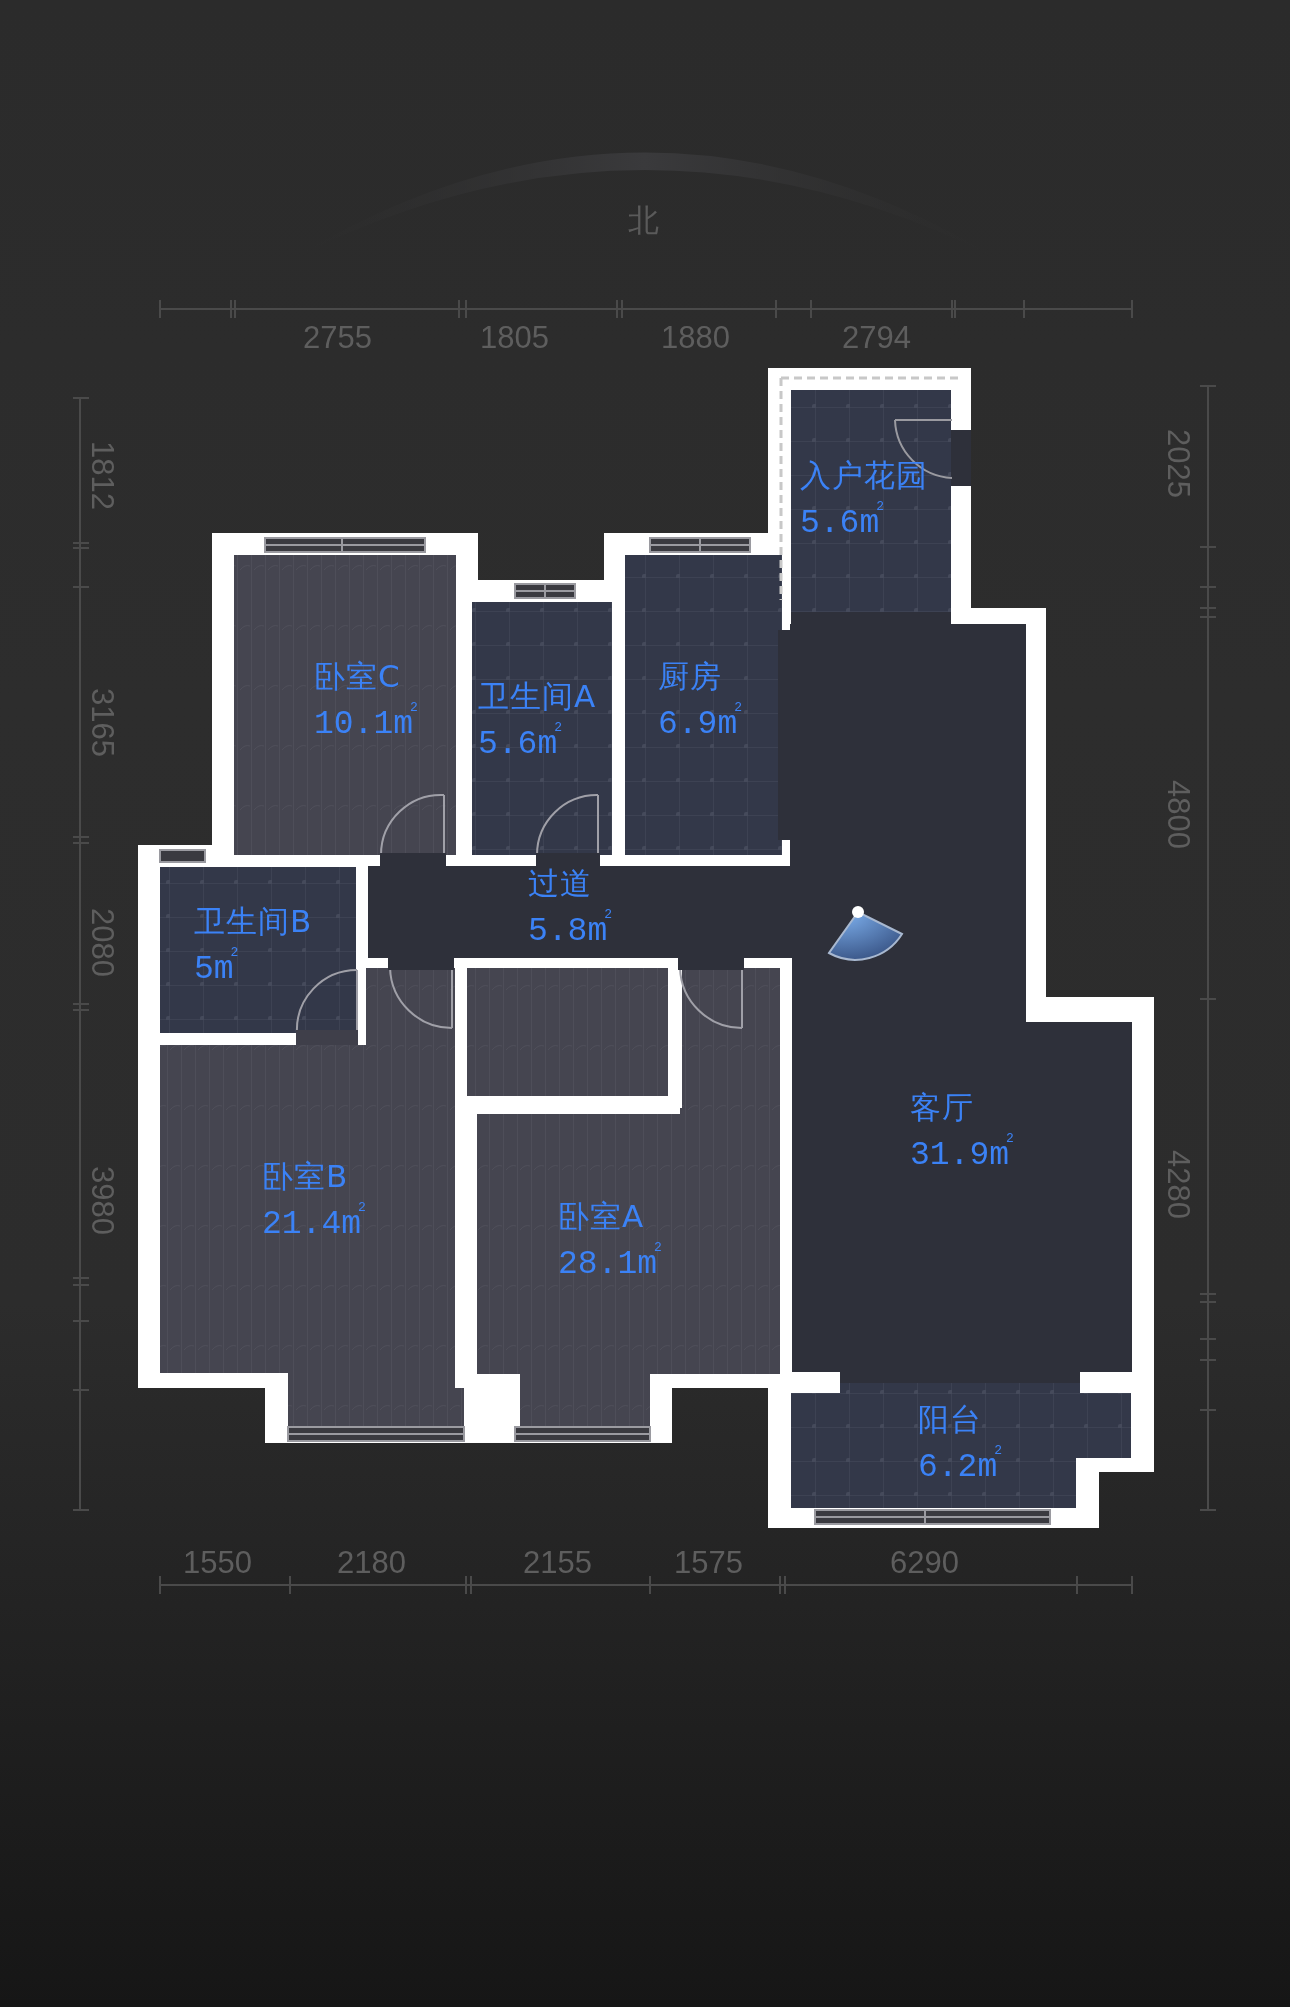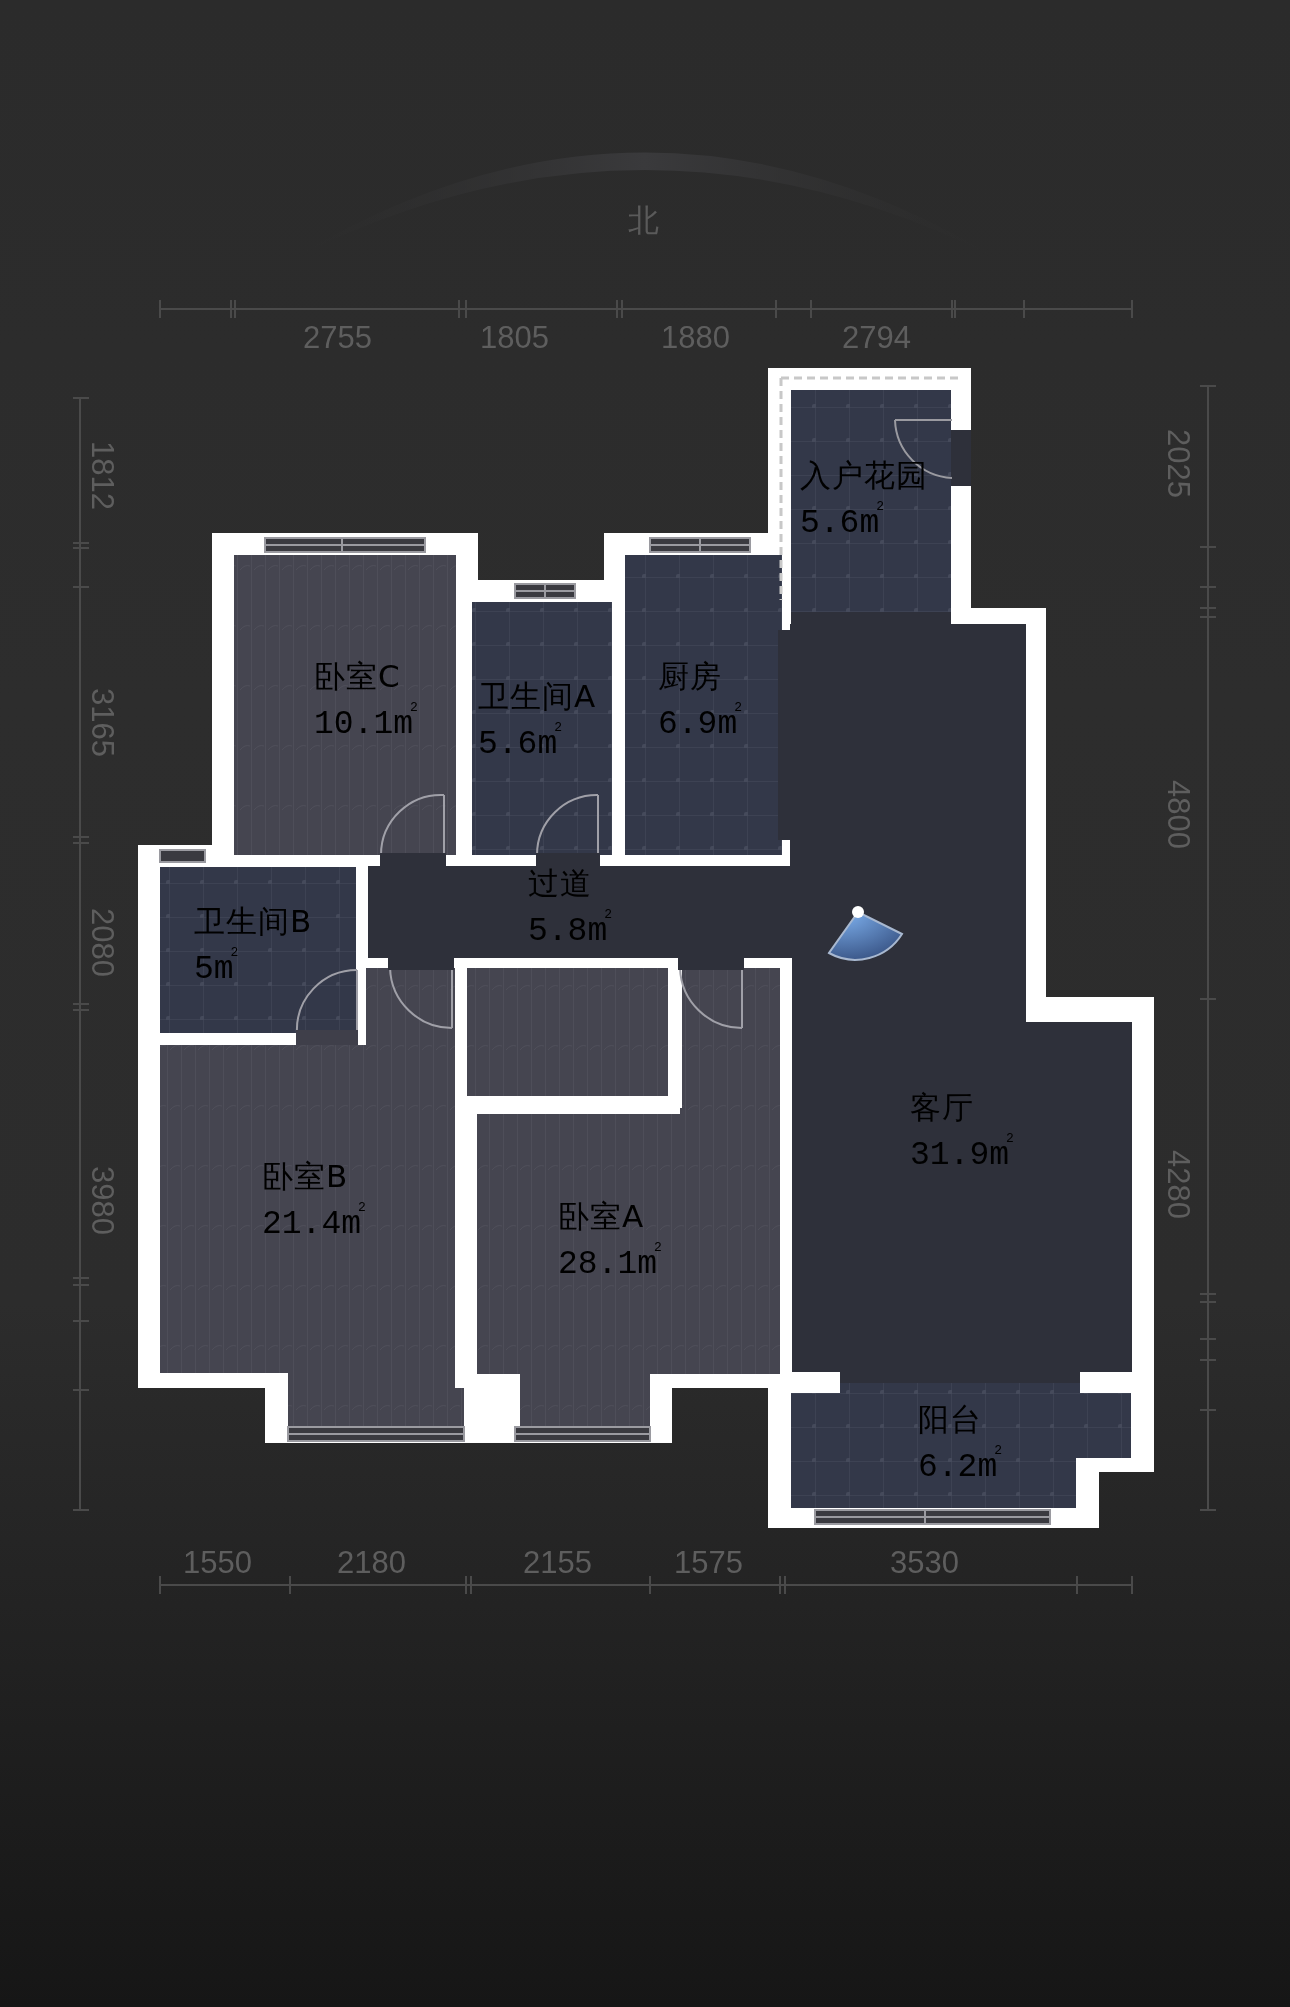--- a/index.html
+++ b/index.html
@@ -5,21 +5,21 @@
   html, body { margin: 0; padding: 0; }
   body {
     width: 1290px; height: 2007px; overflow: hidden;
     background: linear-gradient(180deg, #2b2b2b 0%, #2d2d2d 35%, #2c2c2c 65%, #232323 80%, #161616 100%);
     font-family: "Liberation Sans", "DejaVu Sans", sans-serif;
     position: relative;
   }
   .stage { position: absolute; left: 0; top: 0; width: 1290px; height: 2007px; }
   svg { position: absolute; left: 0; top: 0; }
   .label-layer { position: absolute; left: 0; top: 0; width: 1290px; height: 2007px; pointer-events: none; }
-  .room-label { position: absolute; color: #000000; line-height: 1.25; pointer-events: auto; }
+  .room-label { position: absolute; color: #3b82f6; line-height: 1.25; pointer-events: auto; }
   .room-label .nm { display: block; font-family: "DejaVu Sans", "Liberation Sans", sans-serif; font-size: 31px; letter-spacing: 1px; }
   .room-label .ar { display: block; font-family: Liberation Mono, monospace; font-size: 33px; margin-top: 4px; }
   .room-label .ar sup { font-size: 13px; vertical-align: 22px; margin-left: -3px; }
   .dim-label { position: absolute; color: #5e5e5e; font-size: 31px; font-family: "Liberation Sans", "DejaVu Sans", sans-serif; }
   .dim-label.v { transform-origin: left top; transform: rotate(90deg); }
   .north-label { position: absolute; color: #5a5a5a; font-size: 31px; font-family: "DejaVu Sans", sans-serif; left: 628px; top: 200px; }
 </style>
 </head>
 <body>
 
@@ -243,21 +243,21 @@
 
     <span class="dim-label" style="left:303px;top:320px">2755</span>
     <span class="dim-label" style="left:480px;top:320px">1805</span>
     <span class="dim-label" style="left:661px;top:320px">1880</span>
     <span class="dim-label" style="left:842px;top:320px">2794</span>
 
     <span class="dim-label" style="left:183px;top:1545px">1550</span>
     <span class="dim-label" style="left:337px;top:1545px">2180</span>
     <span class="dim-label" style="left:523px;top:1545px">2155</span>
     <span class="dim-label" style="left:674px;top:1545px">1575</span>
-    <span class="dim-label" style="left:890px;top:1545px">3530</span>
+    <span class="dim-label" style="left:890px;top:1545px">6290</span>
 
     <span class="dim-label v" style="left:120px;top:441px">1812</span>
     <span class="dim-label v" style="left:120px;top:688px">3165</span>
     <span class="dim-label v" style="left:120px;top:908px">2080</span>
     <span class="dim-label v" style="left:120px;top:1166px">3980</span>
 
     <span class="dim-label v" style="left:1196px;top:429px">2025</span>
     <span class="dim-label v" style="left:1196px;top:780px">4800</span>
     <span class="dim-label v" style="left:1196px;top:1150px">4280</span>
 

